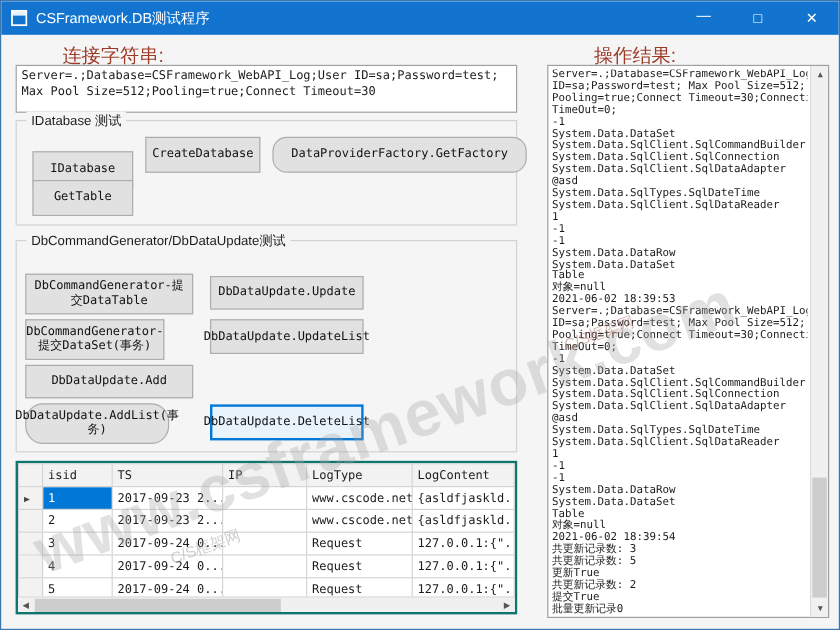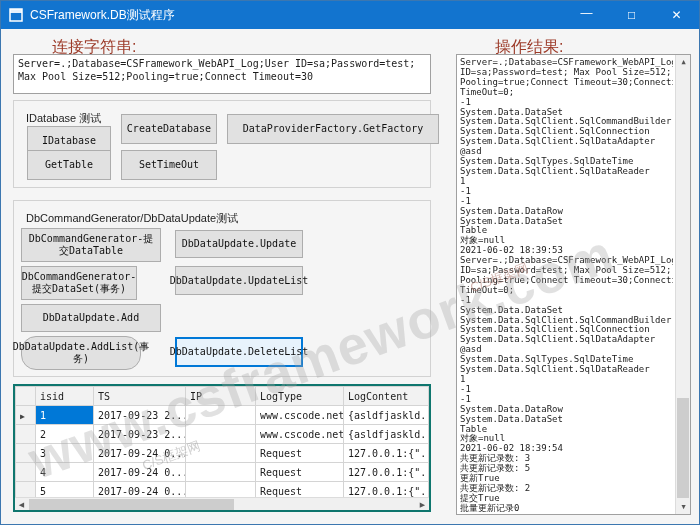--- a/index.html
+++ b/index.html
@@ -16,21 +16,21 @@
 
   
   .field-label { position:absolute; font-size:16px; color:var(--label,#9c3a28); white-space:nowrap;margin-left:39px; }
 
   
   .textbox { position:absolute; background:#fff; border:1px solid #a0a0a0; font-family:"DejaVu Sans Mono",monospace; color:#1c1c1c; overflow:hidden; }
   .conn-box { left:12px; top:53px; width:418px; height:40px; font-size:10px; line-height:13px; padding:2px 4px; word-break:break-all; }
 
   
   .groupbox { position:absolute; border:1px solid #d2d2d2; }
-  .gb-title { position:absolute; top:-8px; left:8px; background:#f5f5f5; padding:0 4px; font-size:11px; color:#1c1c1c; white-space:nowrap;margin-top:18px; }
+  .gb-title { position:absolute; top:-8px; left:8px; background:#f5f5f5; padding:0 4px; font-size:11px; color:#1c1c1c; white-space:nowrap; }
   .g1 { left:12px; top:99px; width:418px; height:88px; }
   .g2 { left:12px; top:199px; width:418px; height:177px; }
 
   
   .btn { position:absolute; background:var(--button-bg,#e1e1e1); border:1px solid var(--button-border,#adadad); font-family:"DejaVu Sans Mono",monospace; font-size:10px; line-height:12px; color:#111; display:flex; align-items:center; justify-content:center; text-align:center; padding:2px 3px; cursor:pointer; }
   .btn.focused { background:#e8f3fc; border:2px solid var(--accent,#0078d7); }
 
   
   .grid { position:absolute; left:12px; top:383px; width:418px; height:128px; background:#fff; border:2px solid #0f766e; overflow:hidden; }
   .grid table { border-collapse:collapse; table-layout:fixed; width:100%; font-family:"DejaVu Sans Mono",monospace; font-size:10px; }
@@ -84,23 +84,22 @@
   </div>
 
   <div class="field-label" style="left:12px; top:36px;">连接字符串:</div>
   <div class="textbox conn-box">Server=.;Database=CSFramework_WebAPI_Log;User ID=sa;Password=test; Max Pool Size=512;Pooling=true;Connect Timeout=30</div>
 
   <div class="groupbox g1">
     <span class="gb-title">IDatabase 测试</span>
   </div>
   <div class="btn" style="left:26px; top:113px; width:84px; height:30px;margin-top:12px;">IDatabase</div>
   <div class="btn" style="left:120px; top:113px; width:96px; height:30px;">CreateDatabase</div>
-  <div class="btn" style="left:226px; top:113px; width:212px; height:30px;">DataProviderFactory.GetFactory</div>
+  <div class="btn" style="left:226px; top:113px; width:212px; height:30px;border-radius:12px;">DataProviderFactory.GetFactory</div>
   <div class="btn" style="left:26px; top:149px; width:84px; height:30px;">GetTable</div>
-  <div class="btn" style="left:120px; top:149px; width:96px; height:30px;">SetTimeOut</div>
 
   <div class="groupbox g2">
     <span class="gb-title">DbCommandGenerator/DbDataUpdate测试</span>
   </div>
   <div class="btn" style="left:20px; top:227px; width:140px; height:34px;">DbCommandGenerator-提交DataTable</div>
   <div class="btn" style="left:20px; top:265px; width:116px; height:34px;">DbCommandGenerator-提交DataSet(事务)</div>
   <div class="btn" style="left:20px; top:303px; width:140px; height:28px;">DbDataUpdate.Add</div>
   <div class="btn" style="left:20px; top:335px; width:120px; height:34px;border-radius:15px;">DbDataUpdate.AddList(事务)</div>
   <div class="btn" style="left:174px; top:229px; width:128px; height:28px;">DbDataUpdate.Update</div>
   <div class="btn" style="left:174px; top:265px; width:128px; height:29px;">DbDataUpdate.UpdateList</div>

